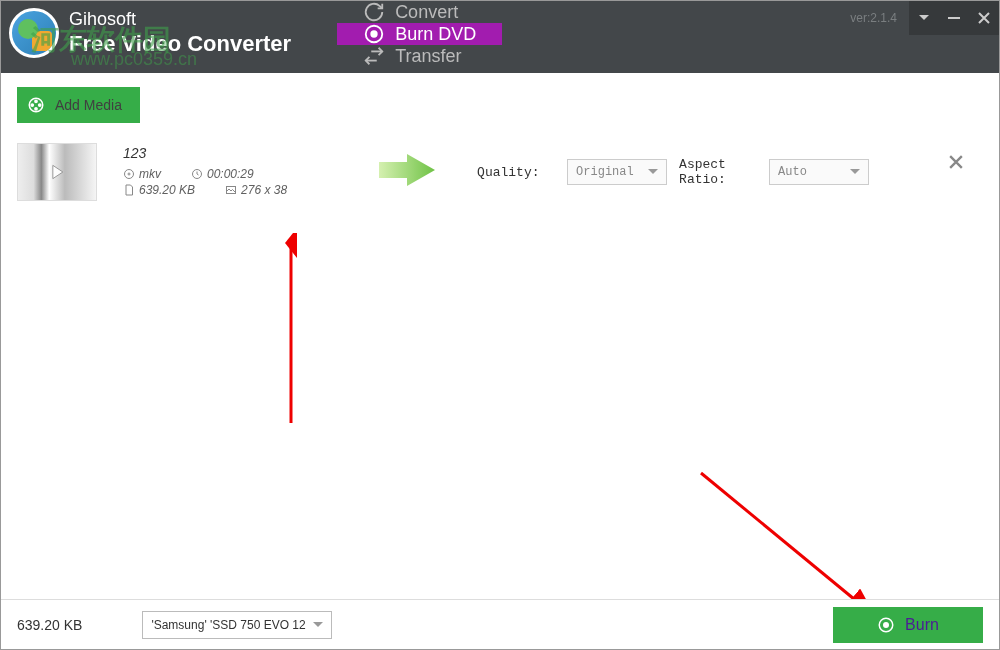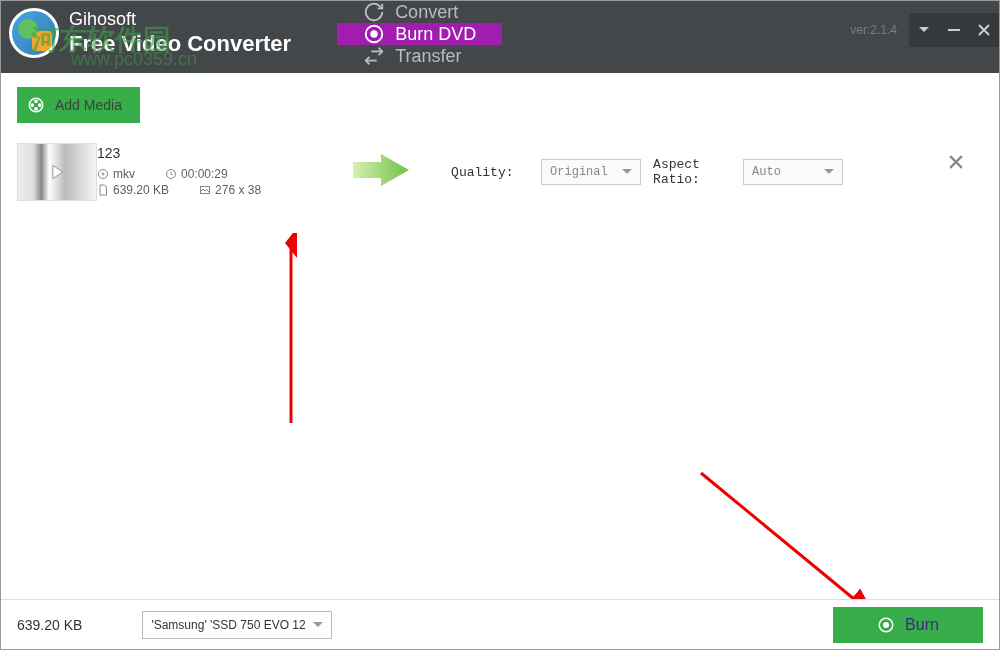--- a/index.html
+++ b/index.html
@@ -15,34 +15,34 @@
 .brand-top { font-size: 18px; color: #fff; line-height: 1.2; }
 .brand-bottom { font-size: 22px; font-weight: bold; color: #fff; line-height: 1.2; }
 .watermark { position: absolute; top: 20px; left: 30px; color: #3fa04a; font-size: 28px; font-weight: bold; opacity: 0.6; pointer-events: none; z-index: 2; }
 .watermark-sub { position: absolute; top: 48px; left: 70px; color: #3fa04a; font-size: 18px; opacity: 0.5; pointer-events: none; z-index: 2; }
 
 .nav-tabs { display: flex; align-items: flex-start; margin-left: 30px; flex-direction: column; }
 .tab { display: flex; align-items: center; padding: 0 26px; color: #bbb; font-size: 18px; cursor: pointer; }
 .tab.active { background: #a21caf; color: #fff; }
 .tab-icon { margin-right: 10px; display: inline-flex; }
 
-.win-controls { position: absolute; right: 0; top: 12px; display: flex; align-items: center; height: 34px; }
+.win-controls { position: absolute; right: 0; top: 0; display: flex; align-items: center; height: 34px; }
 .version { color: #7a7e80; font-size: 12px; margin-right: 12px; }
 .win-btn { width: 30px; height: 34px; display: flex; align-items: center; justify-content: center; color: #ccc; cursor: pointer; font-size: 14px; }
 .win-btn.dark { background: #36393b; }
 
 
 .content { padding: 14px 16px 0 16px; height: calc(100% - 72px - 50px); position: relative; }
 .add-media-btn { background: #36ad48; color: #404040; border: none; height: 36px; padding: 0 18px 0 10px; font-size: 14px; display: inline-flex; align-items: center; cursor: pointer; }
 .add-media-btn svg { margin-right: 10px; }
 
 .media-row { display: flex; align-items: center; margin-top: 20px; position: relative; padding-right: 40px; }
 .thumb { width: 80px; height: 58px; background: linear-gradient(90deg, #eee 0%, #ddd 20%, #888 30%, #fff 40%, #bbb 60%, #f5f5f5 100%); position: relative; display: flex; align-items: center; justify-content: center; border: 1px solid #ddd; }
 .thumb-play { color: rgba(255,255,255,0.9); }
-.meta { margin-left: 0; font-size: 13px; color: #333; }
+.meta { margin-left: 26px; font-size: 13px; color: #333; font-style: italic; }
 .meta-title { margin-bottom: 6px; font-size: 14px; color: #333; }
 .meta-row { display: flex; gap: 30px; margin-bottom: 2px; }
 .meta-item { display: inline-flex; align-items: center; color: #606060; font-size: 12px; }
 .meta-item svg { margin-right: 4px; }
 
 .arrow-convert { margin: 0 40px 0 90px; }
 
 .opts { display: flex; flex-direction: row; gap: 12px; font-family: Liberation Mono, monospace; }
 .opt-row { display: flex; align-items: center; }
 .opt-label { width: 90px; font-size: 13px; color: #333; }

